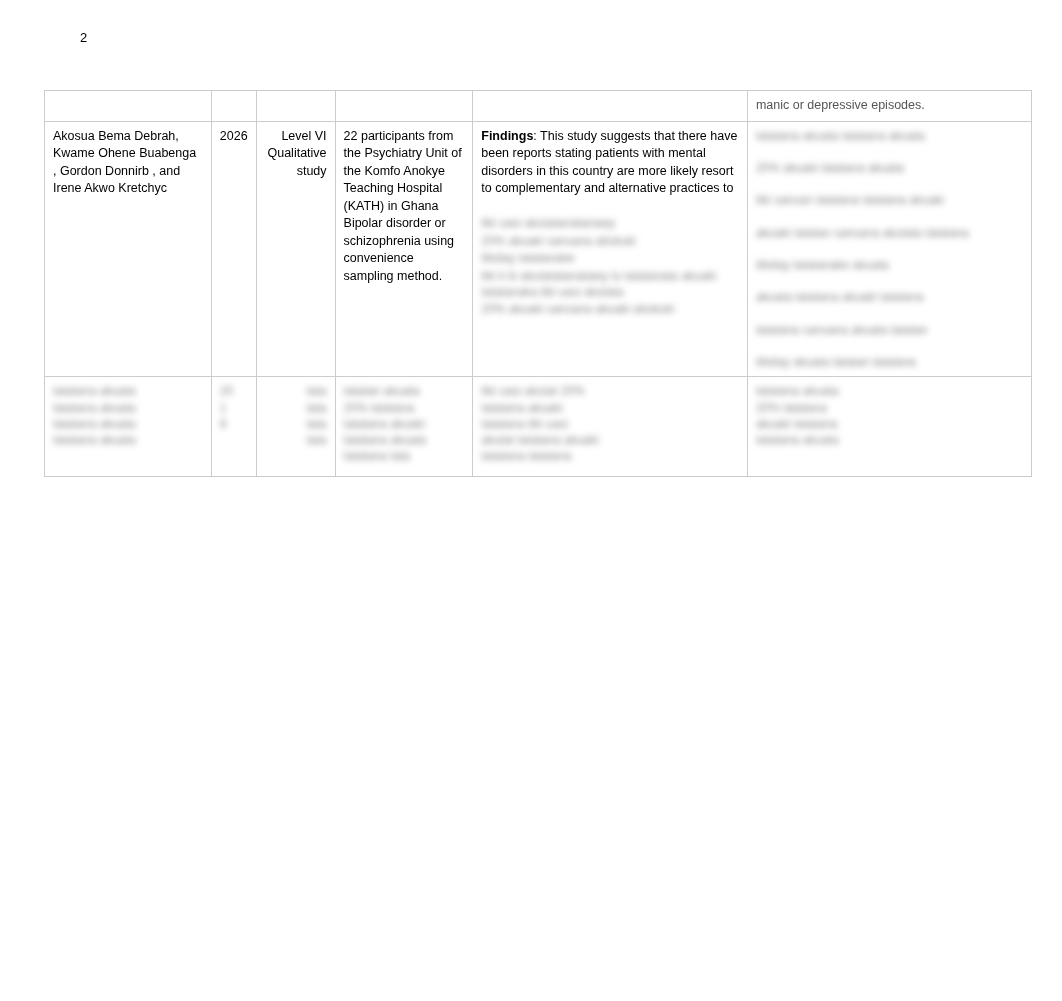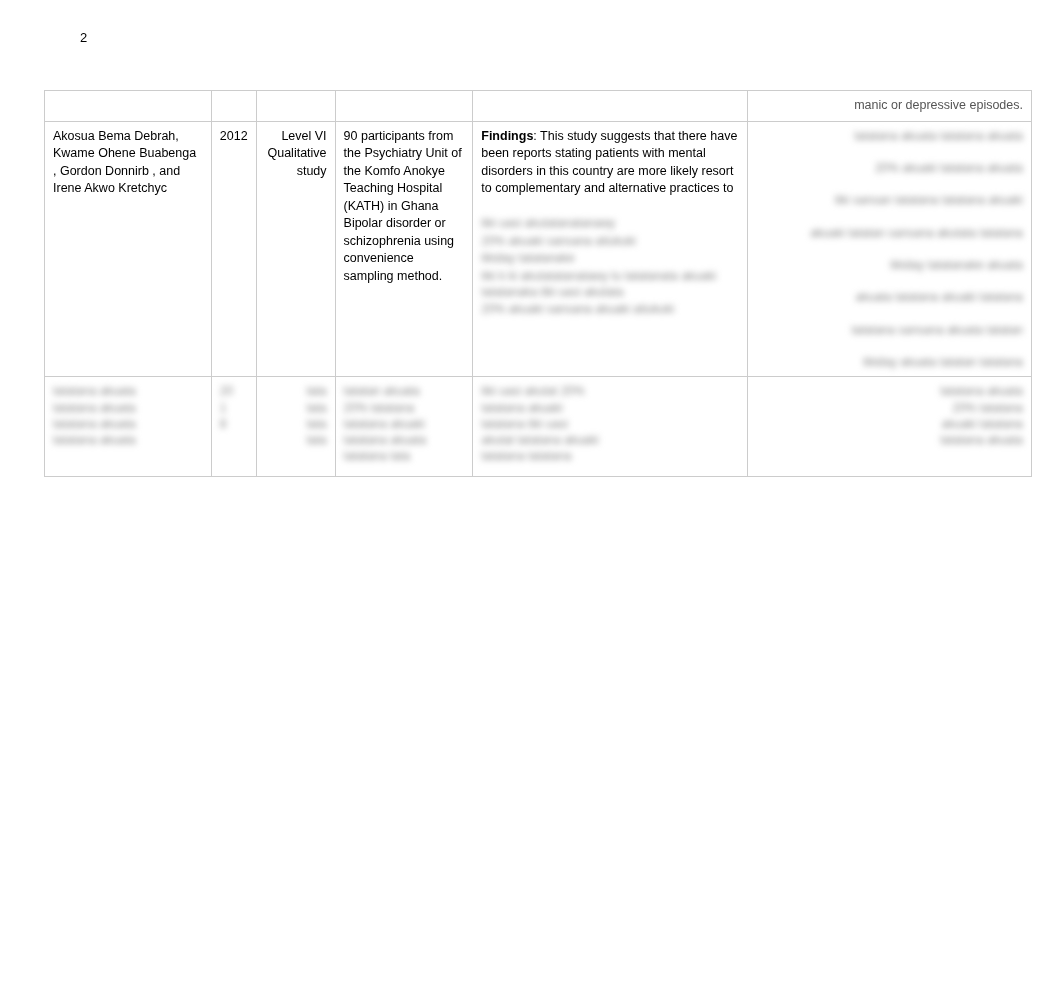--- a/index.html
+++ b/index.html
@@ -37,21 +37,21 @@
       vertical-align: top;
       padding: 6px 8px;
       font-size: 12.5px;
       line-height: 1.4;
     }
     .col-author { width: 17%; margin-left: 36px; }
     .col-year { width: 4%; }
     .col-design { width: 8%; text-align: right; }
     .col-sample { width: 14%; }
     .col-findings { width: 28%; margin-top: 20px; }
-    .col-extra { width: 29%; text-align: right; }
+    .col-extra { width: 29%; }
 
     .blurred-text {
       display: inline-block;
       filter: blur(3px);
       color: #888;
       font-size: 12px;
       line-height: 1.35;
     }
     .blurred-block {
       filter: blur(3px);
@@ -91,27 +91,27 @@
         <td class="col-extra top-row-extra">
           <span>manic or depressive episodes.</span>
         </td>
       </tr>
 
       <tr>
         <td class="col-author">
           <span>Akosua Bema Debrah, Kwame Ohene Buabenga , Gordon Donnirb , and Irene Akwo Kretchyc</span>
         </td>
         <td class="col-year">
-          <span>2012</span>
+          <span>2026</span>
         </td>
         <td class="col-design">
           <span>Level VI Qualitative study</span>
         </td>
         <td class="col-sample">
-          <span>90 participants from the Psychiatry Unit of the Komfo Anokye Teaching Hospital (KATH) in Ghana  Bipolar disorder or schizophrenia using convenience sampling method.</span>
+          <span>22 participants from the Psychiatry Unit of the Komfo Anokye Teaching Hospital (KATH) in Ghana  Bipolar disorder or schizophrenia using convenience sampling method.</span>
         </td>
         <td class="col-findings">
           <span class="findings-bold">Findings</span><span>: This study suggests that there have been reports stating patients with mental disorders in this country are more likely resort to complementary and alternative practices to</span>
           <br><br>
           <div class="blurred-text">tiki uasi akutatanatanawy</div>
           <br>
           <div class="blurred-text">20% akuaki sansana atiukuki</div>
           <br>
           <div class="blurred-text">tikiday tatatanake</div>
           <br>

